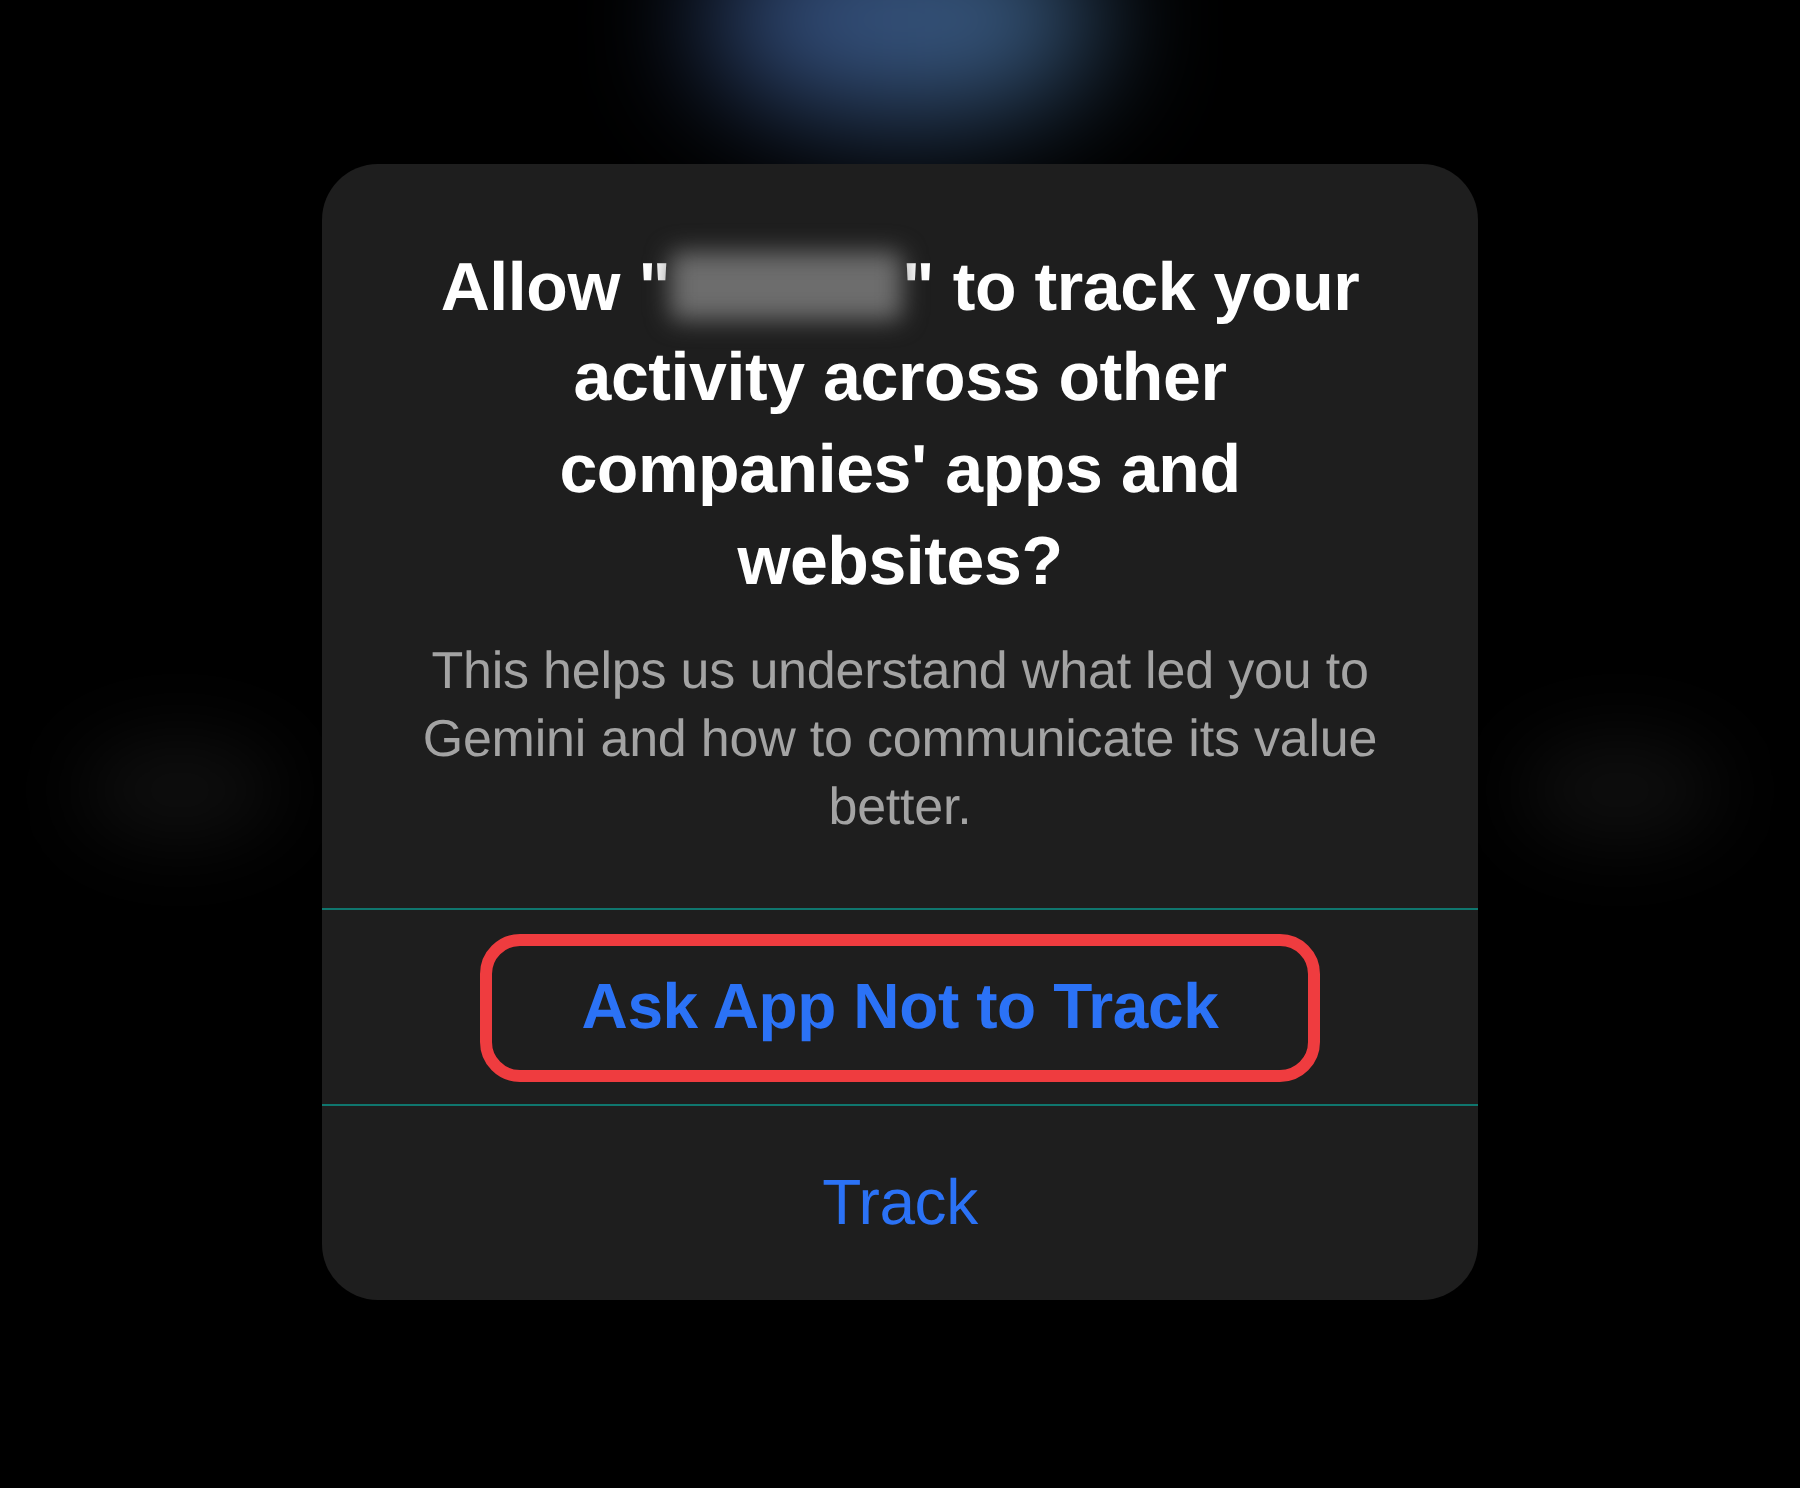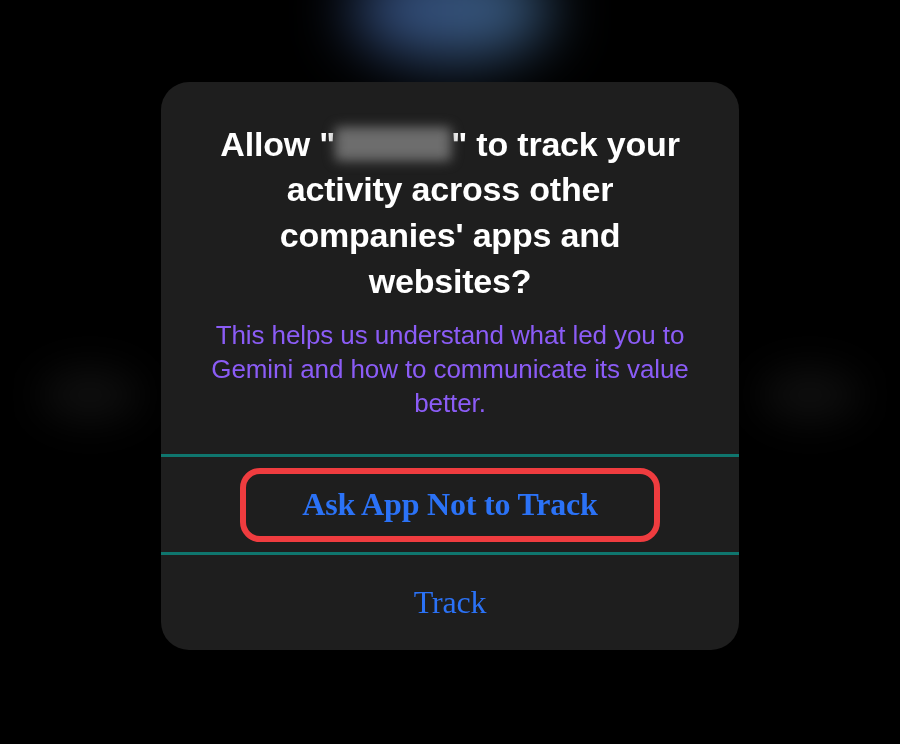--- a/index.html
+++ b/index.html
@@ -83,41 +83,40 @@
       width: 116px;
       height: 34px;
       background: #6d6d6d;
       vertical-align: middle;
       margin-top: -6px;
       filter: blur(6px);
       border-radius: 4px;
     }
     
     .alert-description {
-      color: #8b5cf6;
+      color: #a3a3a3;
       font-size: 26px;
       font-weight: 400;
       line-height: 1.3;
       margin-top: 14px;
       letter-spacing: -0.1px;
     }
     
     .alert-buttons {
       display: flex;
       flex-direction: column;
     }
     
     .alert-button-row {
-      border-top: 3px solid #0f766e;
+      border-top: 1px solid #0f766e;
       height: 98px;
       display: flex;
       align-items: center;
       justify-content: center;
       position: relative;
-      font-family: Liberation Serif, serif;
     }
     
     .alert-button {
       font-size: 32px;
       color: #2b72f6;
       font-weight: 400;
       cursor: pointer;
       letter-spacing: -0.2px;
     }
     

